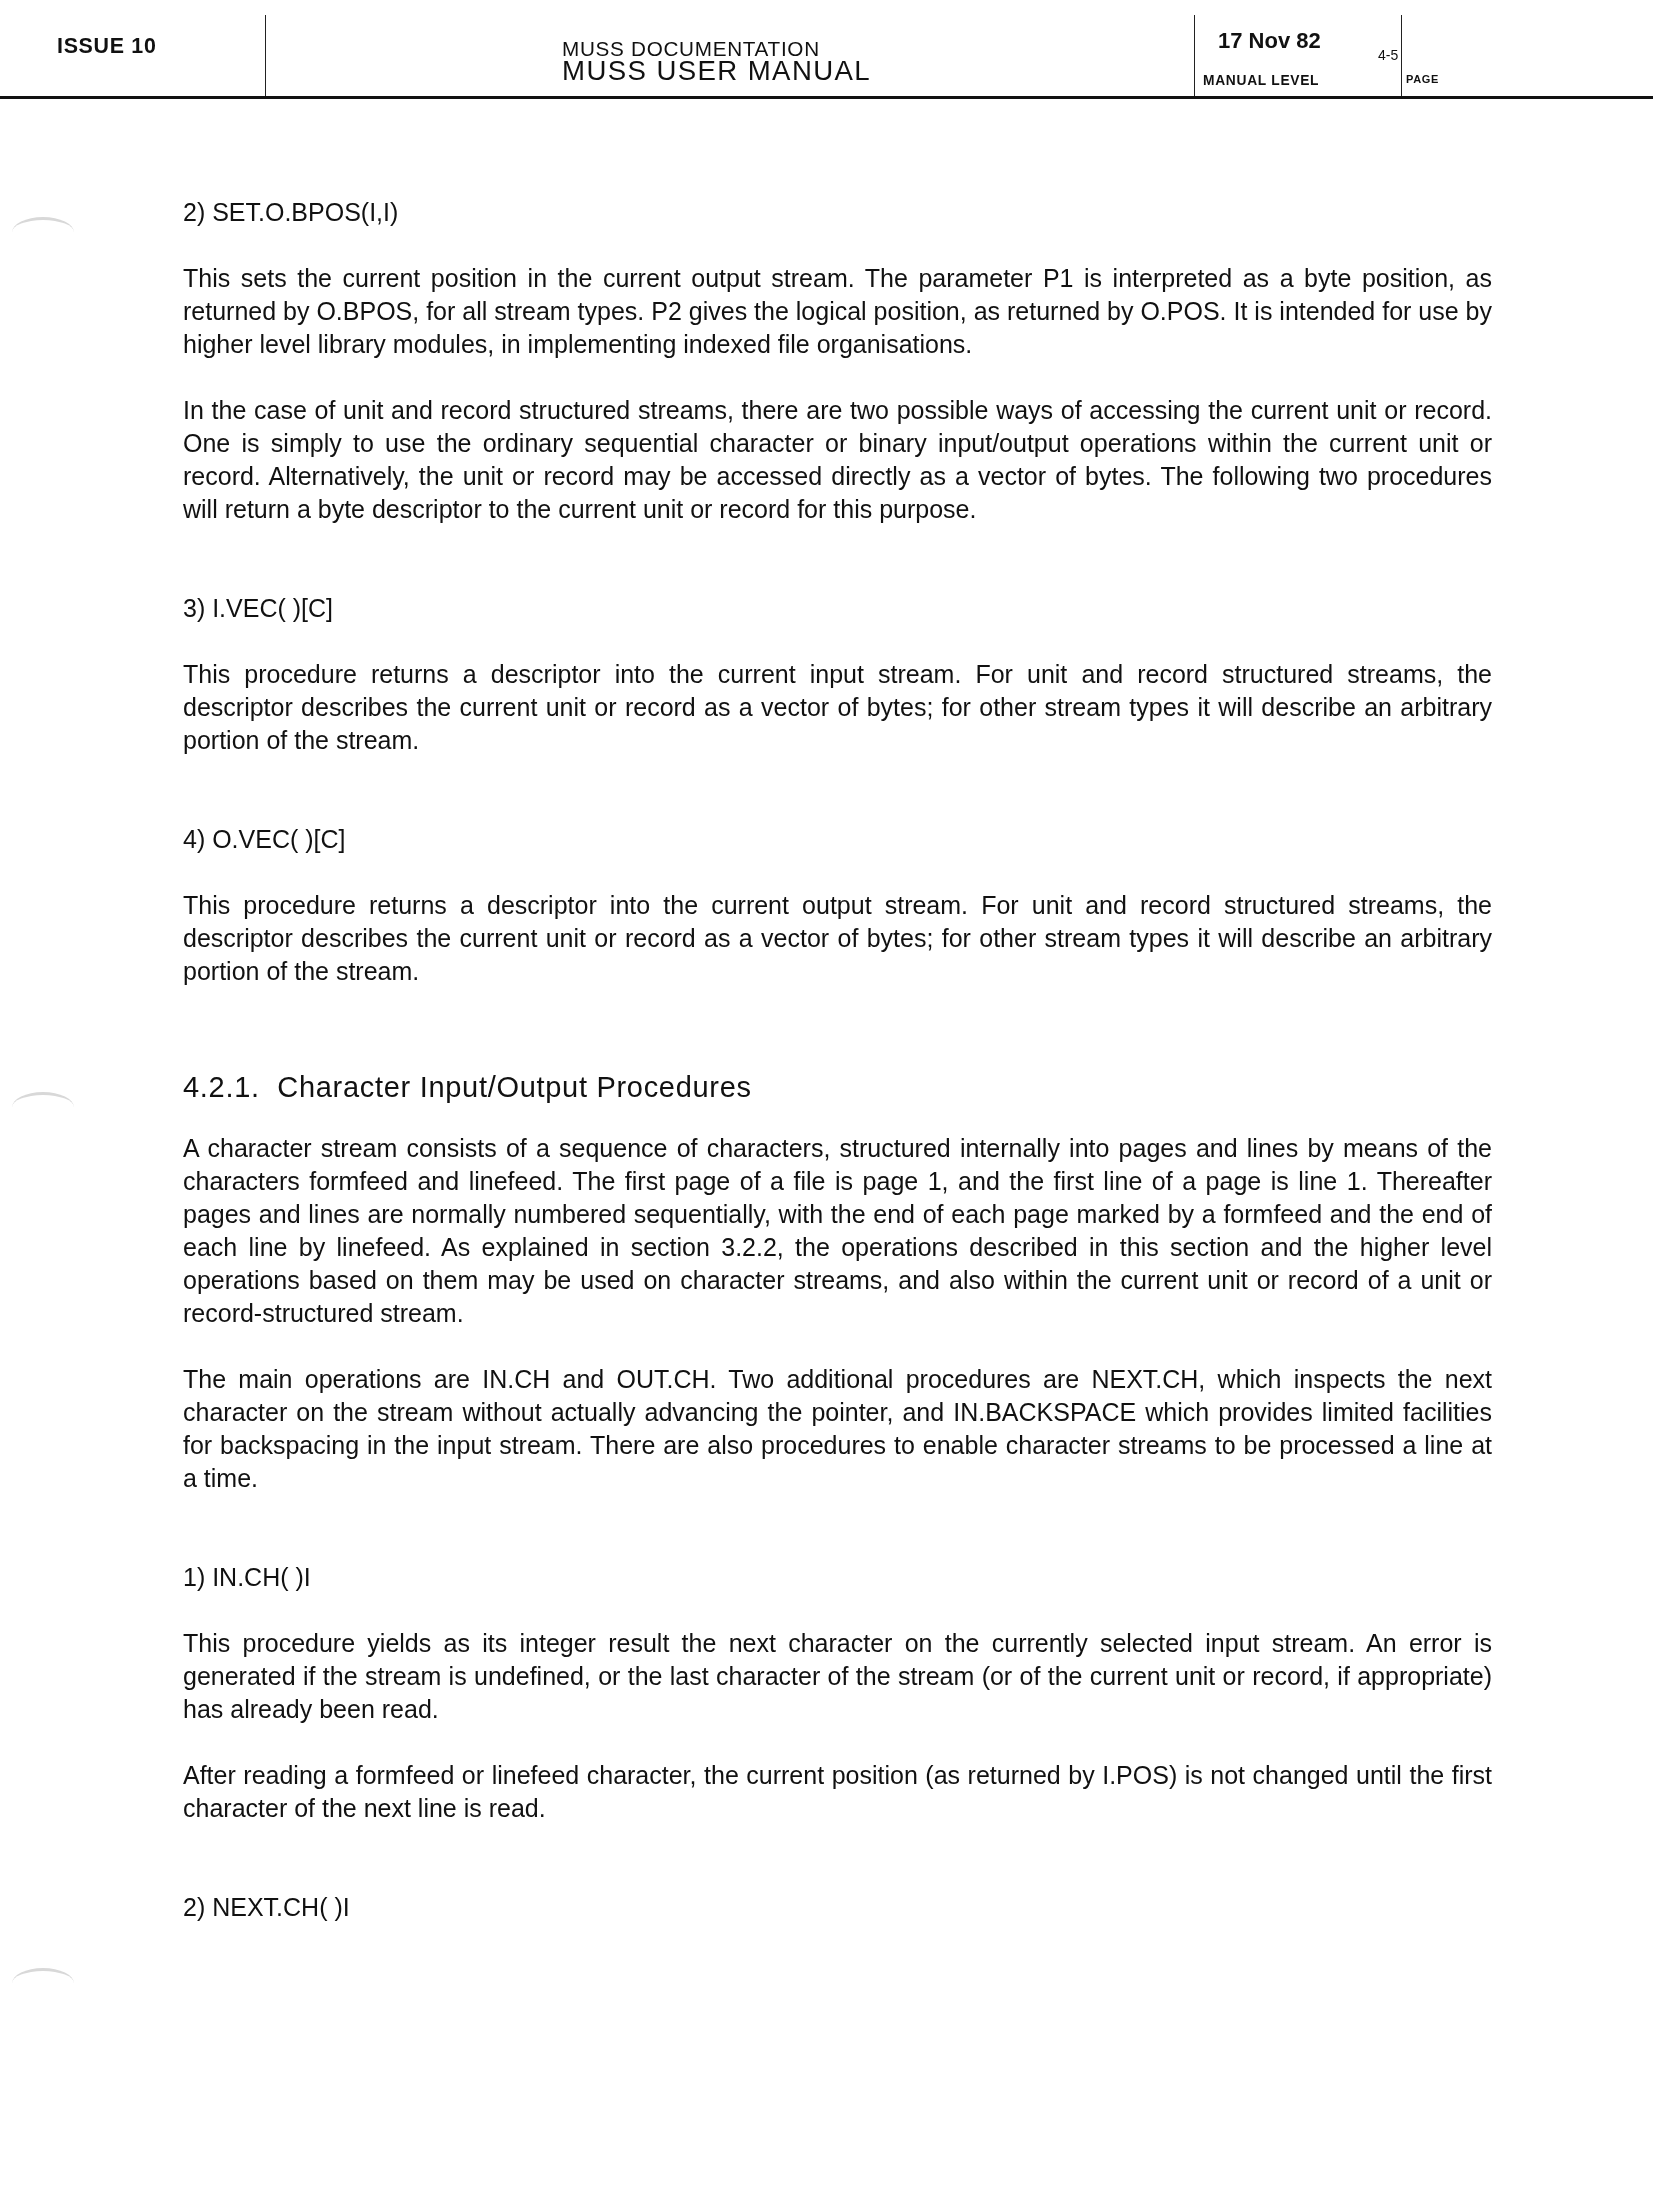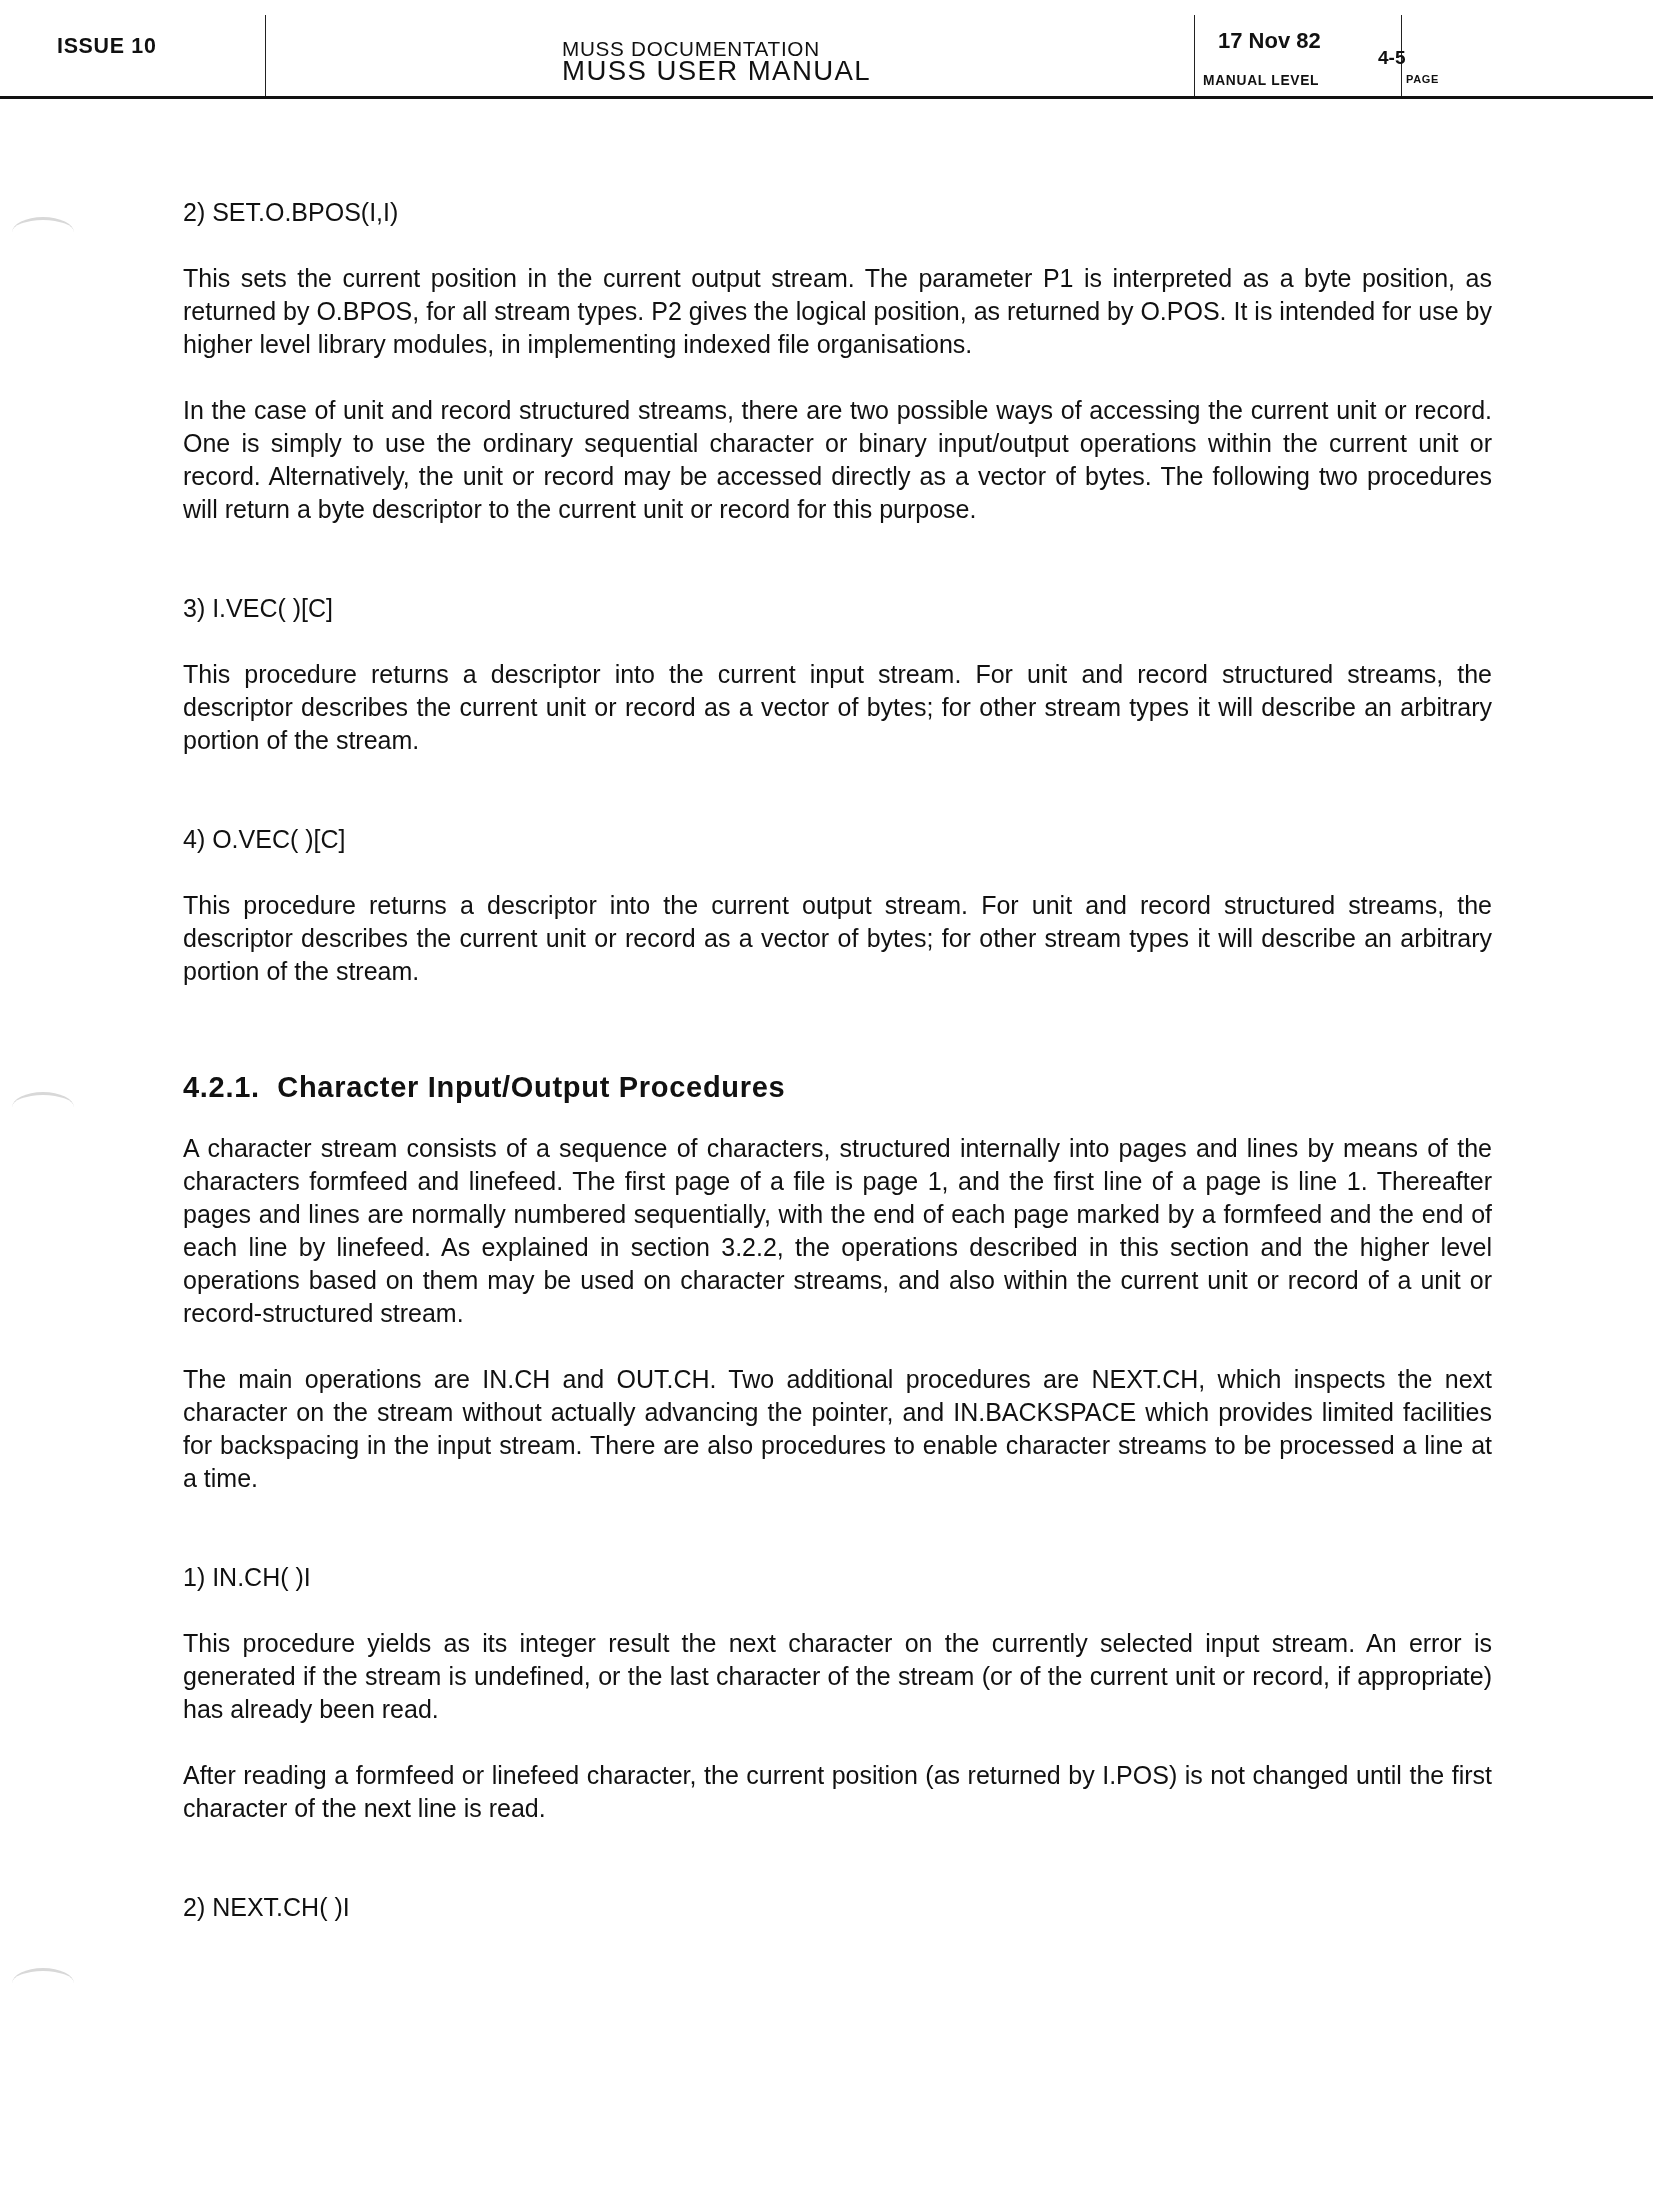--- a/index.html
+++ b/index.html
@@ -7,27 +7,27 @@
          font-family: "Liberation Sans", sans-serif; color: #111111; }
   .header { position: absolute; left: 0; top: 0; width: 1654px; height: 100px; padding-left: 44px; }
   .header .rule { position: absolute; left: 0; top: 96px; width: 1654px; height: 3.4px; background: #111; }
   .header .vline { position: absolute; top: 15px; width: 1.4px; height: 81px; background: #222; }
   .h-issue { position: absolute; left: 57px; top: 34px; font-weight: bold; font-size: 21.4px; letter-spacing: 0.7px; }
   .h-title { position: absolute; left: 562px; top: 39px; font-weight: normal; line-height: 20.7px; }
   .h-title .t1 { font-size: 20.7px; letter-spacing: 0.7px; }
   .h-title .t2 { font-size: 27.6px; letter-spacing: 1.4px; line-height: 22px; }
   .h-date { position: absolute; left: 1218px; top: 27.6px; font-weight: bold; font-size: 22px; }
   .h-update { position: absolute; left: 1203px; top: 73px; font-weight: bold; font-size: 13.8px; letter-spacing: 0.7px; }
-  .h-pagenum { position: absolute; left: 1378px; top: 47px; font-weight: bold; font-size: 19px; }
+  .h-pagenum { position: absolute; left: 1378px; top: 47px; font-weight: normal; font-size: 14px; }
   .h-pagelbl { position: absolute; left: 1406px; top: 73px; font-weight: bold; font-size: 11px; letter-spacing: 0.7px; }
   .hole { position: absolute; left: 12.4px; width: 62px; height: 27.6px; border-top: 3.4px solid #d8d8d8; border-radius: 50% 50% 0 0; }
   .content { position: absolute; left: 183px; top: 196px; width: 1309px; font-size: 25px; line-height: 33px; }
   .p { margin: 0; text-align: justify; }
   .proc { margin: 0; font-size: 25px; }
-  .sec { margin: 0; font-weight: bold; font-size: 29px; letter-spacing: 0.7px; }
+  .sec { margin: 0; font-weight: normal; font-size: 29px; letter-spacing: 0.7px; }
   .u { }
 </style>
 </head>
 <body>
 
 <div class="header">
   <div class="h-issue">ISSUE 10</div>
   <div class="vline" style="left:265px"></div>
   <div class="h-title">
     <div class="t1">MUSS DOCUMENTATION</div>

